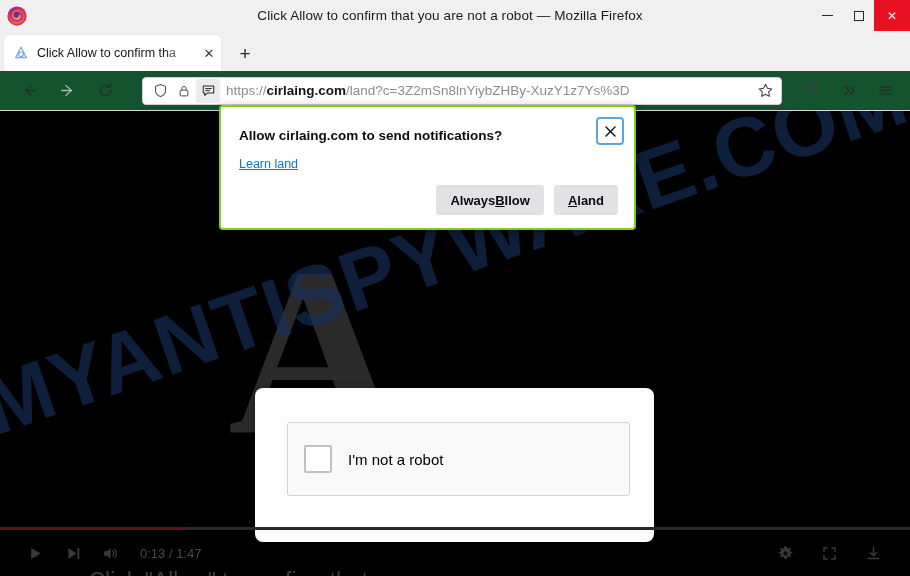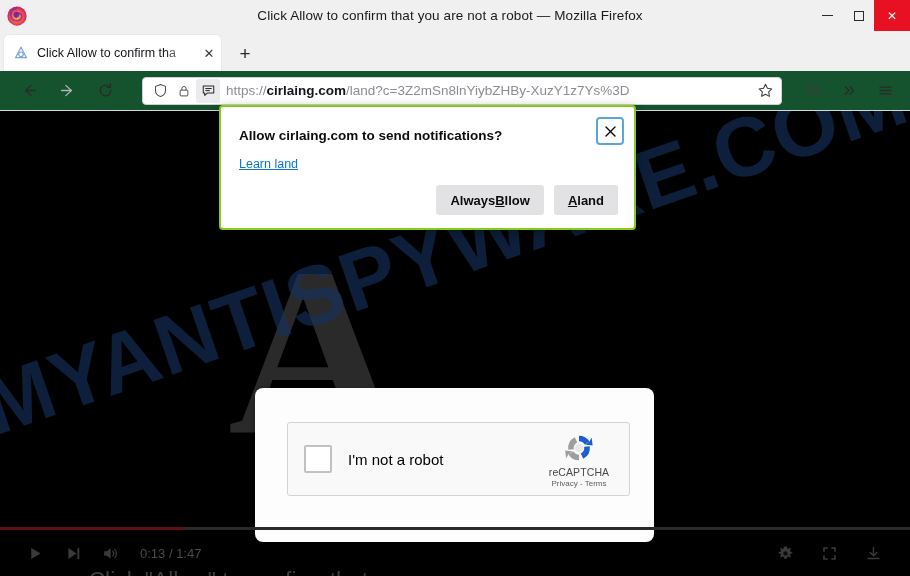--- a/index.html
+++ b/index.html
@@ -354,33 +354,20 @@
   <div class="page">
 
     <div class="bigglyph">A</div>
 
     <div class="watermark">MYANTISPYWARE.COM</div>
 
     <div class="rc-card">
       <div class="rc-widget">
         <div class="rc-check"></div>
         <div class="rc-label">I'm not a robot</div>
-        <div class="rc-brand">
-          <svg class="rc-logo" viewBox="0 0 44 44">
-            <path d="M22 6 a16 16 0 0 1 13.6 7.6 l-6.4 3.8 A8.6 8.6 0 0 0 22 13.4 Z" fill="#1c5dd0"></path>
-            <path d="M35.6 13.6 L38.4 8.4 L39.6 18.8 L29.6 17.4 Z" fill="#1c5dd0"></path>
-            <path d="M35.9 19.6 a16 16 0 0 1 -8.4 16.2 l-3.2-6.7 a8.6 8.6 0 0 0 4.4-8.7 Z" fill="#1c5dd0"></path>
-            <path d="M22 38 A16 16 0 0 1 8.4 30.4 l6.4-3.8 A8.6 8.6 0 0 0 22 30.6 Z" fill="#9e9e9e"></path>
-            <path d="M8.1 30.4 L5.3 35.6 L4.1 25.2 L14.1 26.6 Z" fill="#9e9e9e"></path>
-            <path d="M8.1 24.4 a16 16 0 0 1 8.4 -16.2 l3.2 6.7 a8.6 8.6 0 0 0 -4.4 8.7 Z" fill="#9e9e9e"></path>
-            <circle cx="22" cy="22" r="5.4" fill="#e9e9e9"></circle>
-          </svg>
-          <div class="rc-name">reCAPTCHA</div>
-          <div class="rc-legal">Privacy - Terms</div>
-        </div>
       </div>
     </div>
 
     <div class="vid-msg">
       <div>Click "Allow" to confirm that you</div>
 
     </div>
 
     <div class="progress">
       <div class="progress-fill"></div>

